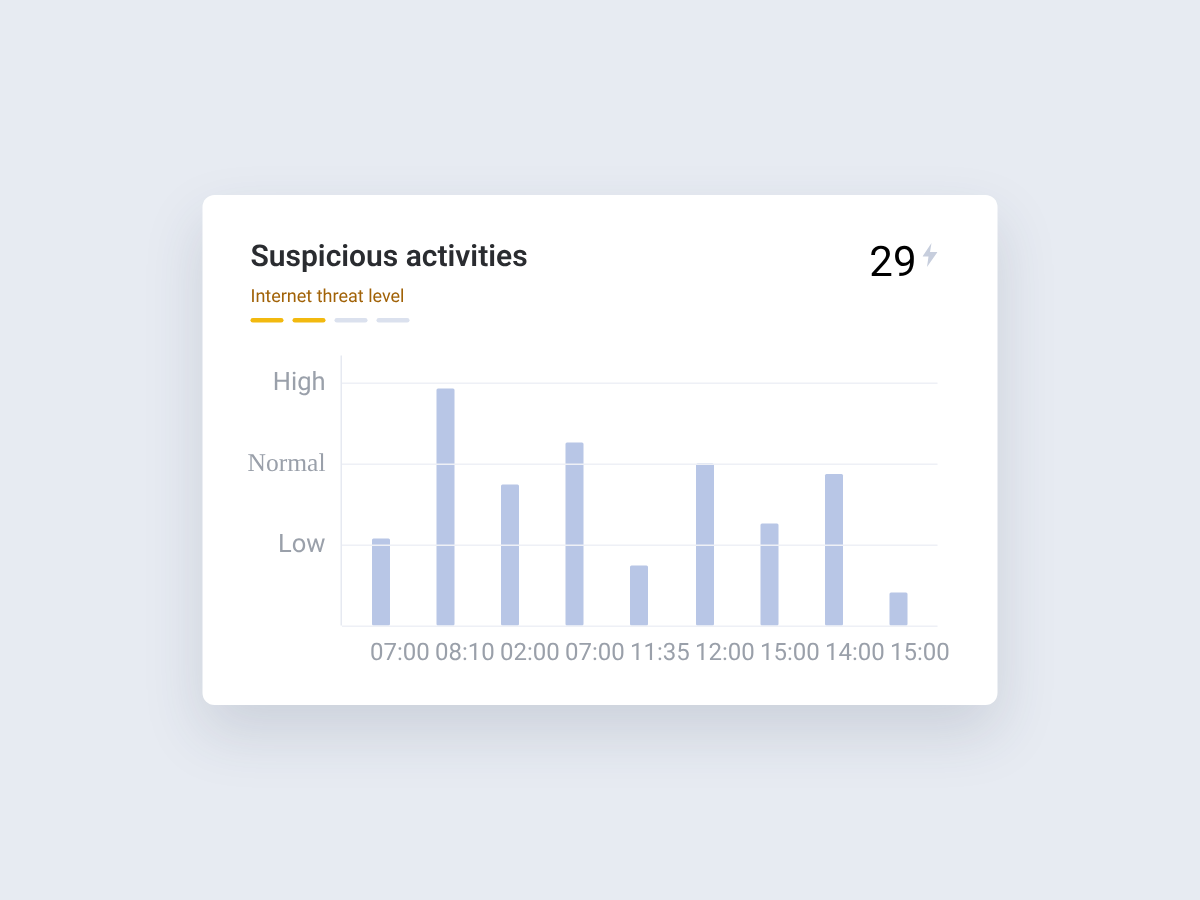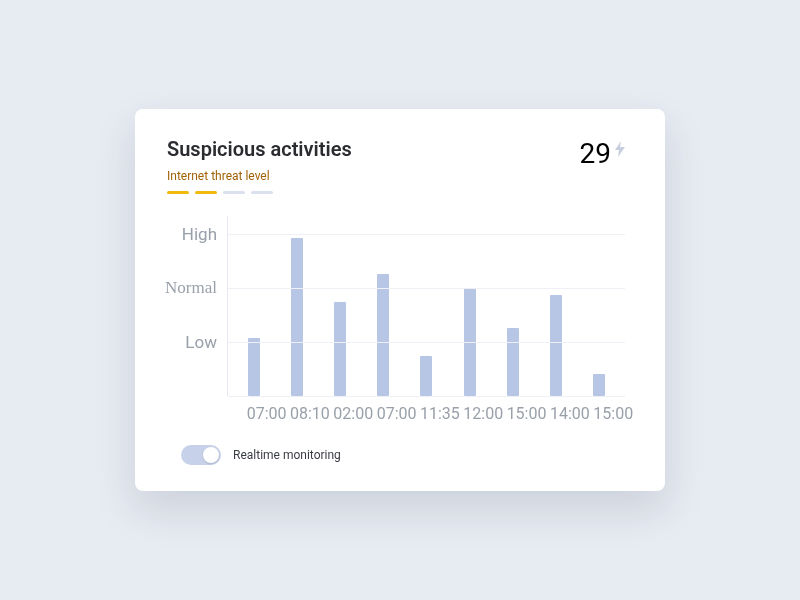--- a/index.html
+++ b/index.html
@@ -91,19 +91,13 @@
       <div class="xlabel">08:10</div>
       <div class="xlabel">02:00</div>
       <div class="xlabel">07:00</div>
       <div class="xlabel">11:35</div>
       <div class="xlabel">12:00</div>
       <div class="xlabel">15:00</div>
       <div class="xlabel">14:00</div>
       <div class="xlabel">15:00</div>
     </div>
 
-  <div class="footer">
-    <div class="toggle">
-      <div class="knob"></div>
-    </div>
-    <div class="toggle-label">Realtime monitoring</div>
-  </div>
 </div>
 
 </body></html>

